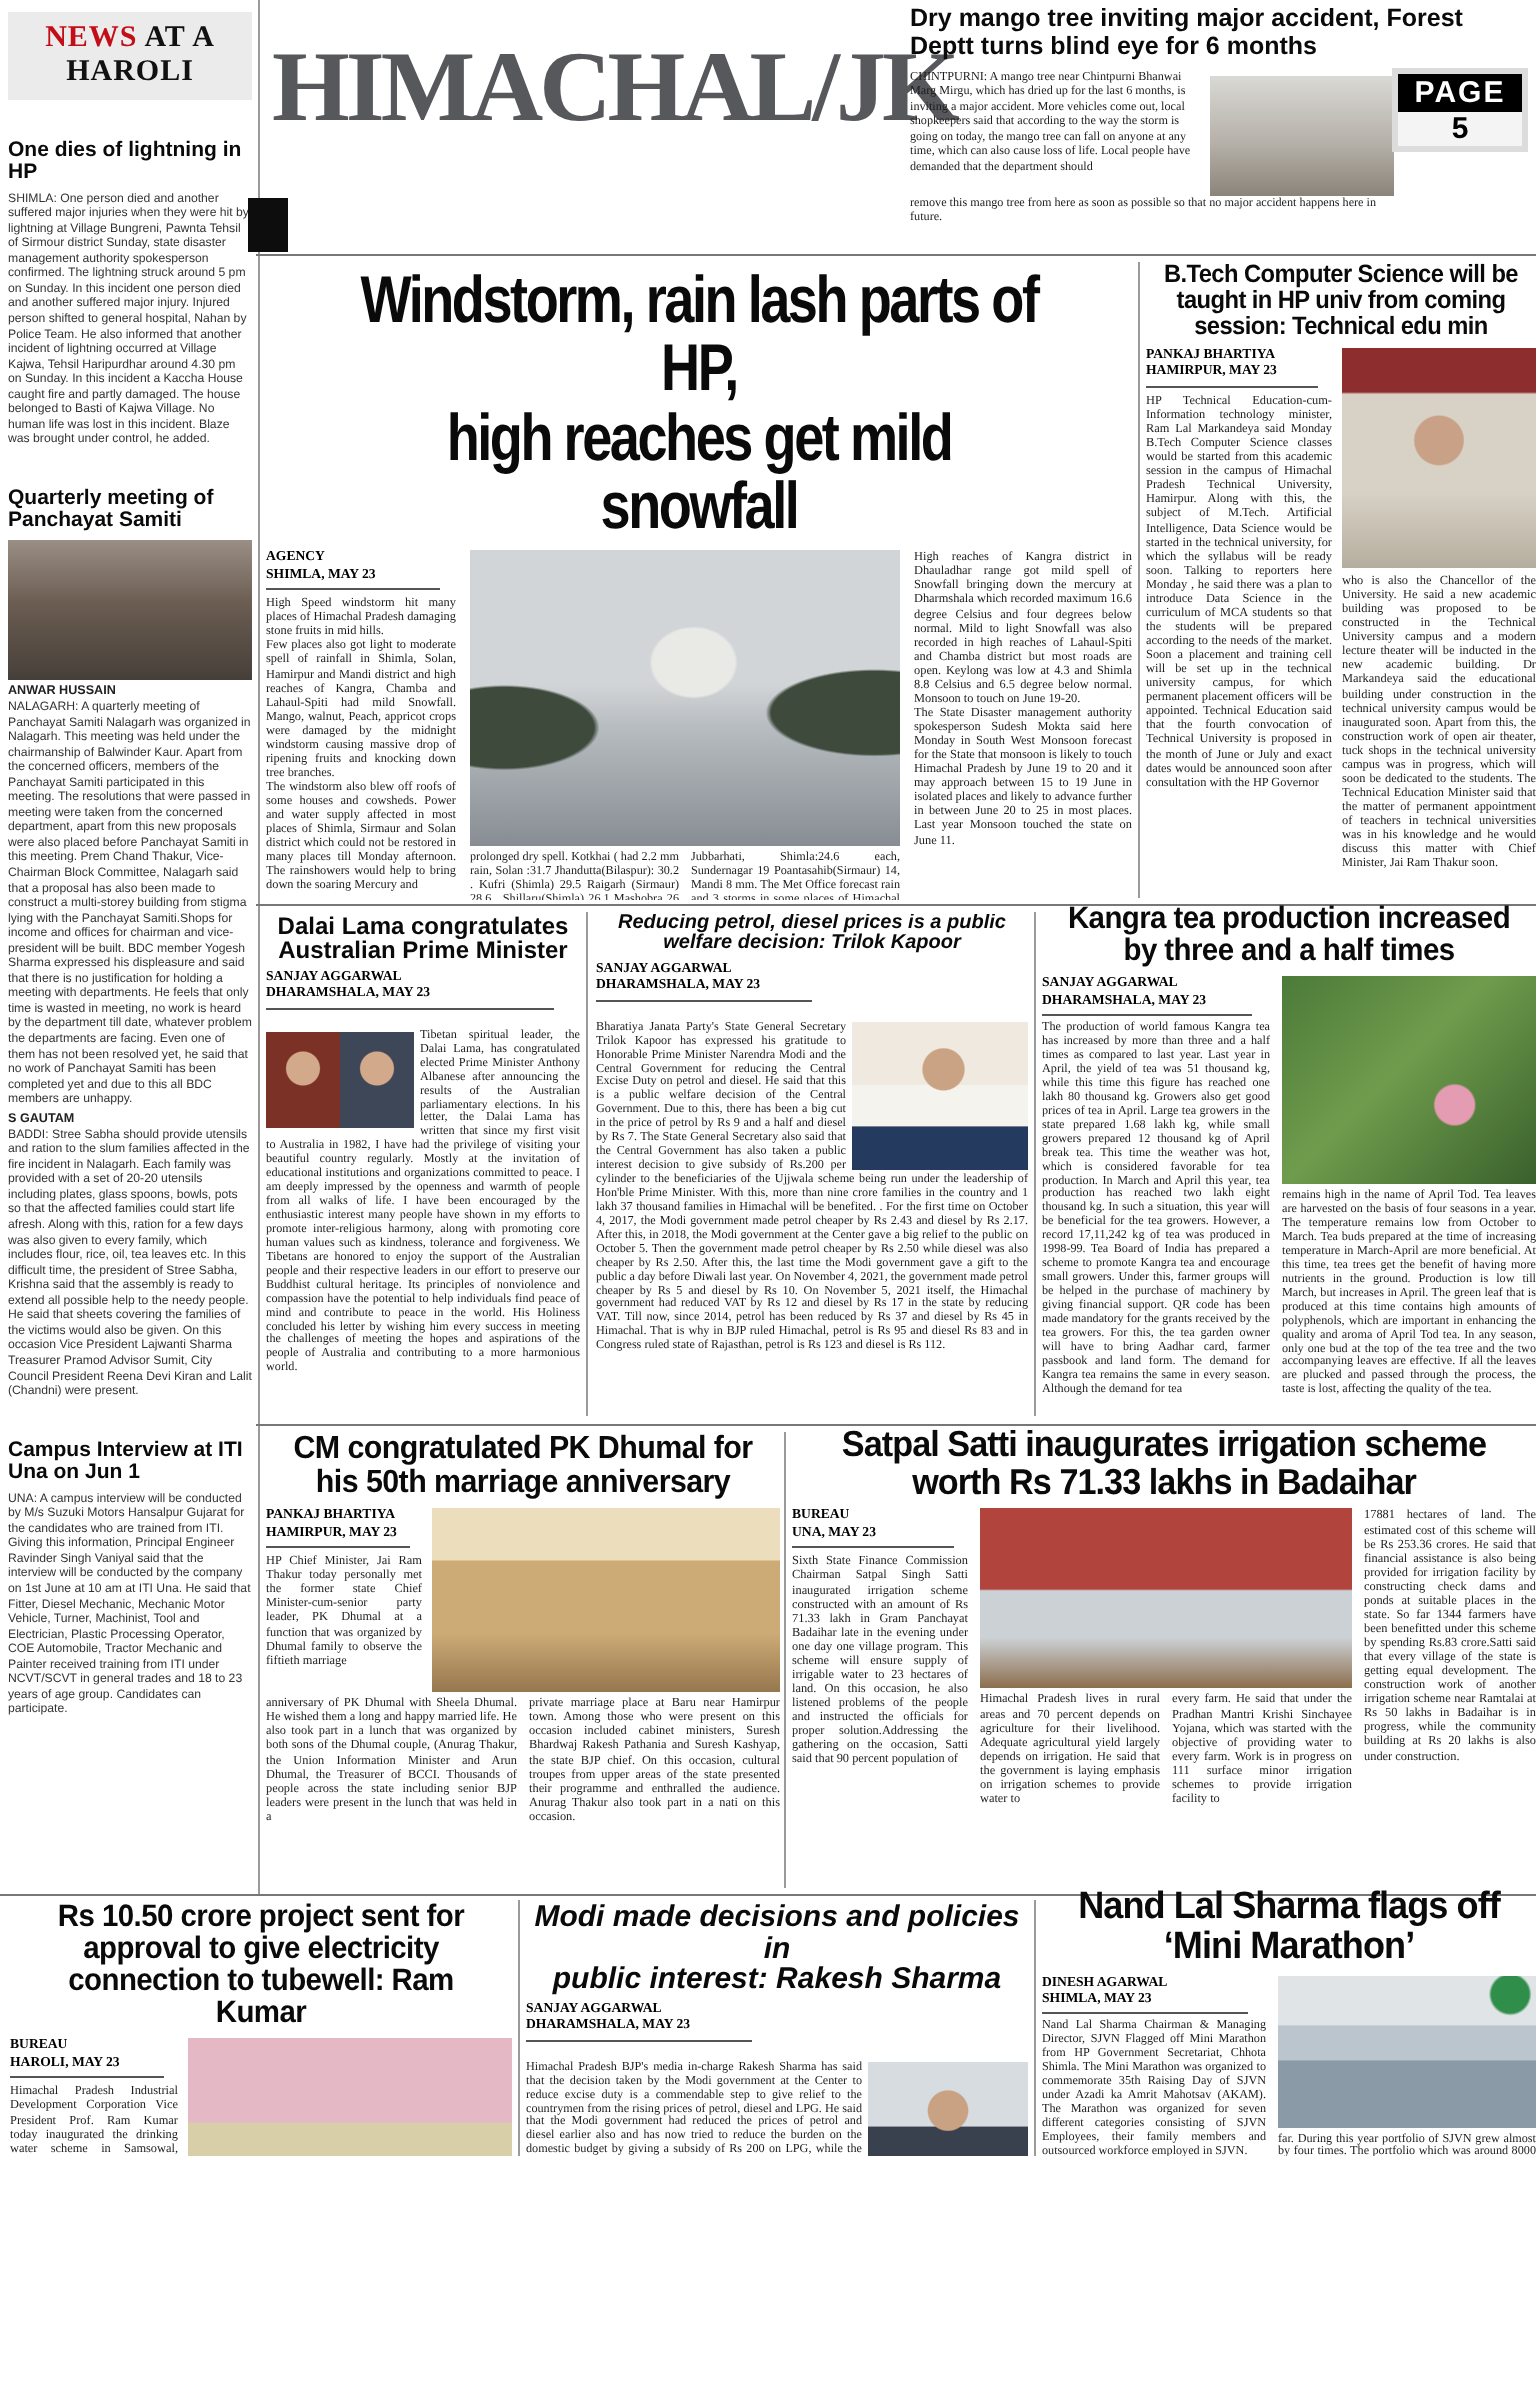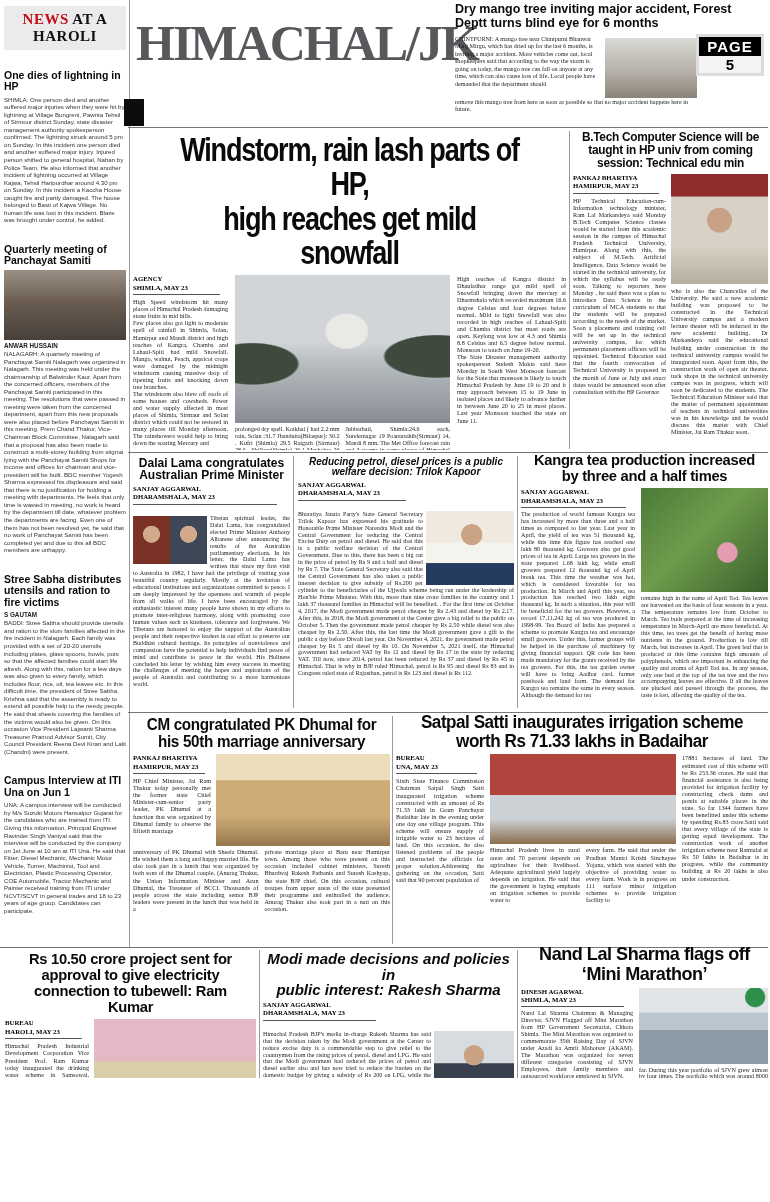--- a/index.html
+++ b/index.html
@@ -88,21 +88,20 @@
     <div class="glance-hdr">
       <div><span class="red">NEWS</span> <span>AT A</span></div>
       <div>HAROLI</div>
     </div>
     <div class="g-head">One dies of lightning in HP</div>
     <div class="g-body">SHIMLA: One person died and another suffered major injuries when they were hit by lightning at Village Bungreni, Pawnta Tehsil of Sirmour district Sunday, state disaster management authority spokesperson confirmed. The lightning struck around 5 pm on Sunday. In this incident one person died and another suffered major injury. Injured person shifted to general hospital, Nahan by Police Team. He also informed that another incident of lightning occurred at Village Kajwa, Tehsil Haripurdhar around 4.30 pm on Sunday. In this incident a Kaccha House caught fire and partly damaged. The house belonged to Basti of Kajwa Village. No human life was lost in this incident. Blaze was brought under control, he added.</div>
     <div class="g-head">Quarterly meeting of Panchayat Samiti</div>
     <div class="photo ph-meeting" style="width:122px;height:70px;"></div>
     <div class="g-byl">ANWAR HUSSAIN</div>
     <div class="g-body">NALAGARH: A quarterly meeting of Panchayat Samiti Nalagarh was organized in Nalagarh. This meeting was held under the chairmanship of Balwinder Kaur. Apart from the concerned officers, members of the Panchayat Samiti participated in this meeting. The resolutions that were passed in meeting were taken from the concerned department, apart from this new proposals were also placed before Panchayat Samiti in this meeting. Prem Chand Thakur, Vice-Chairman Block Committee, Nalagarh said that a proposal has also been made to construct a multi-storey building from stigma lying with the Panchayat Samiti.Shops for income and offices for chairman and vice-president will be built. BDC member Yogesh Sharma expressed his displeasure and said that there is no justification for holding a meeting with departments. He feels that only time is wasted in meeting, no work is heard by the department till date, whatever problem the departments are facing. Even one of them has not been resolved yet, he said that no work of Panchayat Samiti has been completed yet and due to this all BDC members are unhappy.</div>
-    <div class="g-head">Stree Sabha distributes utensils and ration to fire victims</div>
     <div class="g-byl">S GAUTAM</div>
     <div class="g-body">BADDI: Stree Sabha should provide utensils and ration to the slum families affected in the fire incident in Nalagarh. Each family was provided with a set of 20-20 utensils including plates, glass spoons, bowls, pots so that the affected families could start life afresh. Along with this, ration for a few days was also given to every family, which includes flour, rice, oil, tea leaves etc. In this difficult time, the president of Stree Sabha, Krishna said that the assembly is ready to extend all possible help to the needy people. He said that sheets covering the families of the victims would also be given. On this occasion Vice President Lajwanti Sharma Treasurer Pramod Advisor Sumit, City Council President Reena Devi Kiran and Lalit (Chandni) were present.</div>
     <div class="g-head">Campus Interview at ITI Una on Jun 1</div>
     <div class="g-body">UNA: A campus interview will be conducted by M/s Suzuki Motors Hansalpur Gujarat for the candidates who are trained from ITI. Giving this information, Principal Engineer Ravinder Singh Vaniyal said that the interview will be conducted by the company on 1st June at 10 am at ITI Una. He said that Fitter, Diesel Mechanic, Mechanic Motor Vehicle, Turner, Machinist, Tool and Electrician, Plastic Processing Operator, COE Automobile, Tractor Mechanic and Painter received training from ITI under NCVT/SCVT in general trades and 18 to 23 years of age group. Candidates can participate.</div>
   </div>
 
   <div class="vrule" style="left:129px;top:0;height:947px;"></div>
   <div class="hrule" style="left:128px;top:127px;width:640px;"></div>
   <div class="hrule" style="left:128px;top:452px;width:640px;"></div>
   <div class="hrule" style="left:128px;top:712px;width:640px;"></div>

